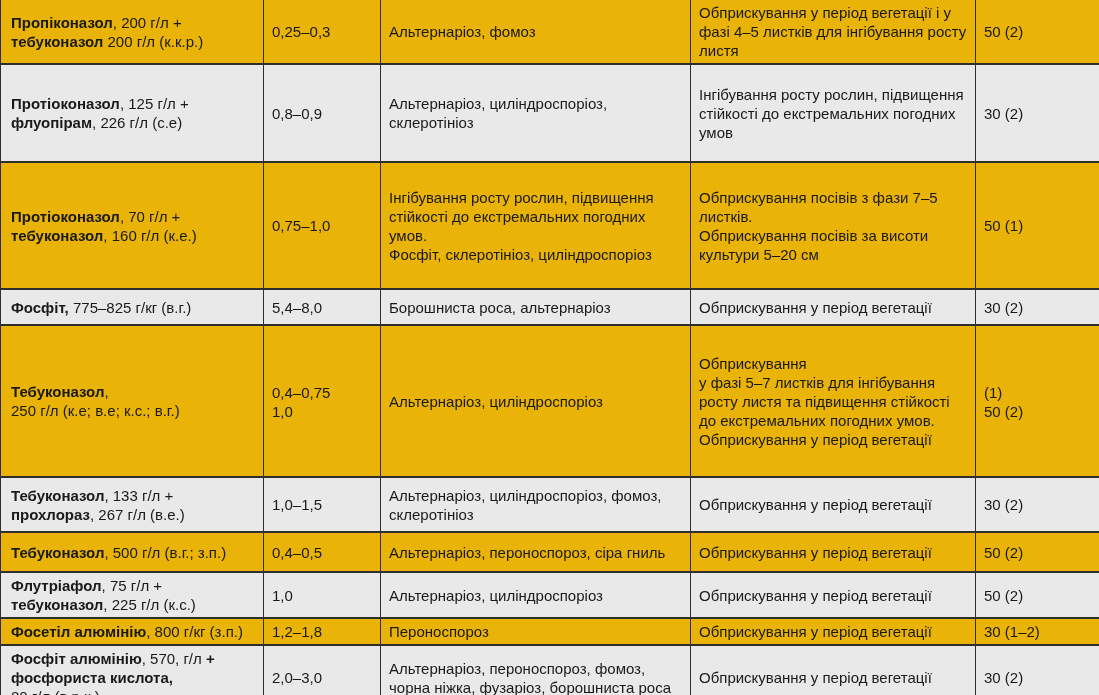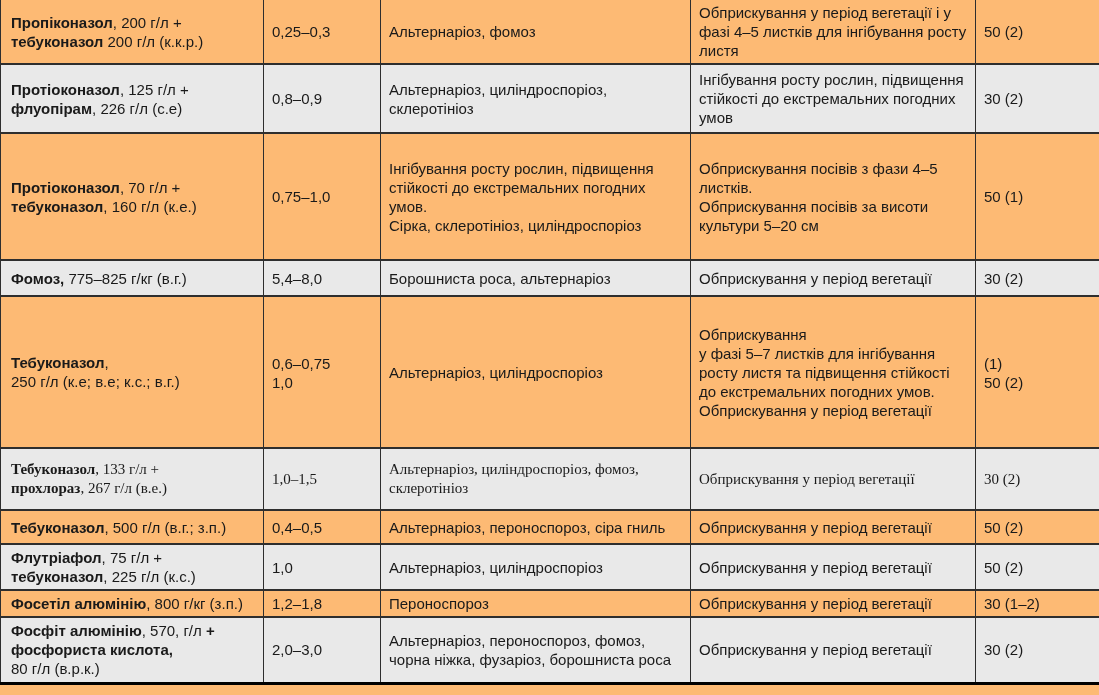--- a/index.html
+++ b/index.html
@@ -3,21 +3,21 @@
 <meta charset="utf-8">
 <style>
   :root{
     --shade:#e9e9e9;
     --grid:#2e2e2e;
     --bottom:#000000;
     --text:#1a1a1a;
   }
   html,body{margin:0;padding:0;background:#ffffff;}
   .page{
-    width:1099px;height:695px;overflow:hidden;background:#fdba74;
+    width:1099px;height:695px;overflow:hidden;background:#eab308;
     font-family:"Liberation Sans",sans-serif;color:var(--text);
   }
   table.pesticide-table{
     border-collapse:collapse;table-layout:fixed;width:1099px;
     border-bottom:3px solid var(--bottom);
   }
   td.cell{
     border-left:1px solid var(--grid);
     border-right:1px solid var(--grid);
     border-top:2px solid var(--grid);
@@ -53,61 +53,61 @@
     </colgroup>
     <tbody>
         <tr class="row" style="height: 58px;">
           <td class="cell name-cell"><span class="bold">Пропіконазол</span><span>, 200 г/л +
 </span><span class="bold">тебуконазол</span><span> 200 г/л (к.к.р.)</span></td>
           <td class="cell center dose-cell">0,25–0,3</td>
           <td class="cell center diseases-cell">Альтернаріоз, фомоз</td>
           <td class="cell center application-cell">Обприскування у період вегетації і у фазі 4–5 листків для інгібування росту листя</td>
           <td class="cell center waiting-period-cell">50 (2)</td>
         </tr>
-        <tr class="row shade" style="height: 69px;">
+        <tr class="row shade" style="height: 98px;">
           <td class="cell name-cell"><span class="bold">Протіоконазол</span><span>, 125 г/л +
 </span><span class="bold">флуопірам</span><span>, 226 г/л (с.е)</span></td>
           <td class="cell center dose-cell">0,8–0,9</td>
           <td class="cell center diseases-cell">Альтернаріоз, циліндроспоріоз, склеротініоз</td>
           <td class="cell center application-cell">Інгібування росту рослин, підвищення стійкості до екстремальних погодних умов</td>
           <td class="cell center waiting-period-cell">30 (2)</td>
         </tr>
         <tr class="row" style="height: 127px;">
           <td class="cell name-cell"><span class="bold">Протіоконазол</span><span>, 70 г/л +
 </span><span class="bold">тебуконазол</span><span>, 160 г/л (к.е.)</span></td>
           <td class="cell center dose-cell">0,75–1,0</td>
-          <td class="cell center diseases-cell"><div class="multi"><div class="block">Інгібування росту рослин, підвищення стійкості до екстремальних погодних умов.</div><div class="block">Сірка, склеротініоз, циліндроспоріоз</div></div></td>
-          <td class="cell center application-cell"><div class="multi"><div class="block">Обприскування посівів з фази 4–5 листків.</div><div class="block">Обприскування посівів за висоти культури 5–20 см</div></div></td>
+          <td class="cell center diseases-cell"><div class="multi"><div class="block">Інгібування росту рослин, підвищення стійкості до екстремальних погодних умов.</div><div class="block">Фосфіт, склеротініоз, циліндроспоріоз</div></div></td>
+          <td class="cell center application-cell"><div class="multi"><div class="block">Обприскування посівів з фази 7–5 листків.</div><div class="block">Обприскування посівів за висоти культури 5–20 см</div></div></td>
           <td class="cell center waiting-period-cell">50 (1)</td>
         </tr>
         <tr class="row shade" style="height: 36px;">
-          <td class="cell name-cell"><span class="bold">Фомоз,</span><span> 775–825 г/кг (в.г.)</span></td>
+          <td class="cell name-cell"><span class="bold">Фосфіт,</span><span> 775–825 г/кг (в.г.)</span></td>
           <td class="cell center dose-cell">5,4–8,0</td>
           <td class="cell center diseases-cell">Борошниста роса, альтернаріоз</td>
           <td class="cell center application-cell">Обприскування у період вегетації</td>
           <td class="cell center waiting-period-cell">30 (2)</td>
         </tr>
         <tr class="row" style="height: 152px;">
           <td class="cell name-cell"><span class="bold">Тебуконазол</span><span>,
 250 г/л (к.е; в.е; к.с.; в.г.)</span></td>
-          <td class="cell center dose-cell"><div class="multi"><div class="block">0,6–0,75</div><div class="block">1,0</div></div></td>
+          <td class="cell center dose-cell"><div class="multi"><div class="block">0,4–0,75</div><div class="block">1,0</div></div></td>
           <td class="cell center diseases-cell">Альтернаріоз, циліндроспоріоз</td>
           <td class="cell center application-cell"><div class="multi"><div class="block">Обприскування
 у фазі 5–7 листків для інгібування росту листя та підвищення стійкості до екстремальних погодних умов.</div><div class="block">Обприскування у період вегетації</div></div></td>
           <td class="cell center waiting-period-cell"><div class="multi"><div class="block">(1)</div><div class="block">50 (2)</div></div></td>
         </tr>
-        <tr class="row shade" style="height: 62px; font-family: Liberation Serif, serif;">
+        <tr class="row shade" style="height: 55px;">
           <td class="cell name-cell"><span class="bold">Тебуконазол</span><span>, 133 г/л +
 </span><span class="bold">прохлораз</span><span>, 267 г/л (в.е.)</span></td>
           <td class="cell center dose-cell">1,0–1,5</td>
           <td class="cell center diseases-cell">Альтернаріоз, циліндроспоріоз, фомоз, склеротініоз</td>
           <td class="cell center application-cell">Обприскування у період вегетації</td>
           <td class="cell center waiting-period-cell">30 (2)</td>
         </tr>
-        <tr class="row" style="height: 34px;">
+        <tr class="row" style="height: 40px;">
           <td class="cell name-cell"><span class="bold">Тебуконазол</span><span>, 500 г/л (в.г.; з.п.)</span></td>
           <td class="cell center dose-cell">0,4–0,5</td>
           <td class="cell center diseases-cell">Альтернаріоз, пероноспороз, сіра гниль</td>
           <td class="cell center application-cell">Обприскування у період вегетації</td>
           <td class="cell center waiting-period-cell">50 (2)</td>
         </tr>
         <tr class="row shade" style="height: 44px;">
           <td class="cell name-cell"><span class="bold">Флутріафол</span><span>, 75 г/л +
 </span><span class="bold">тебуконазол</span><span>, 225 г/л (к.с.)</span></td>
           <td class="cell center dose-cell">1,0</td>

